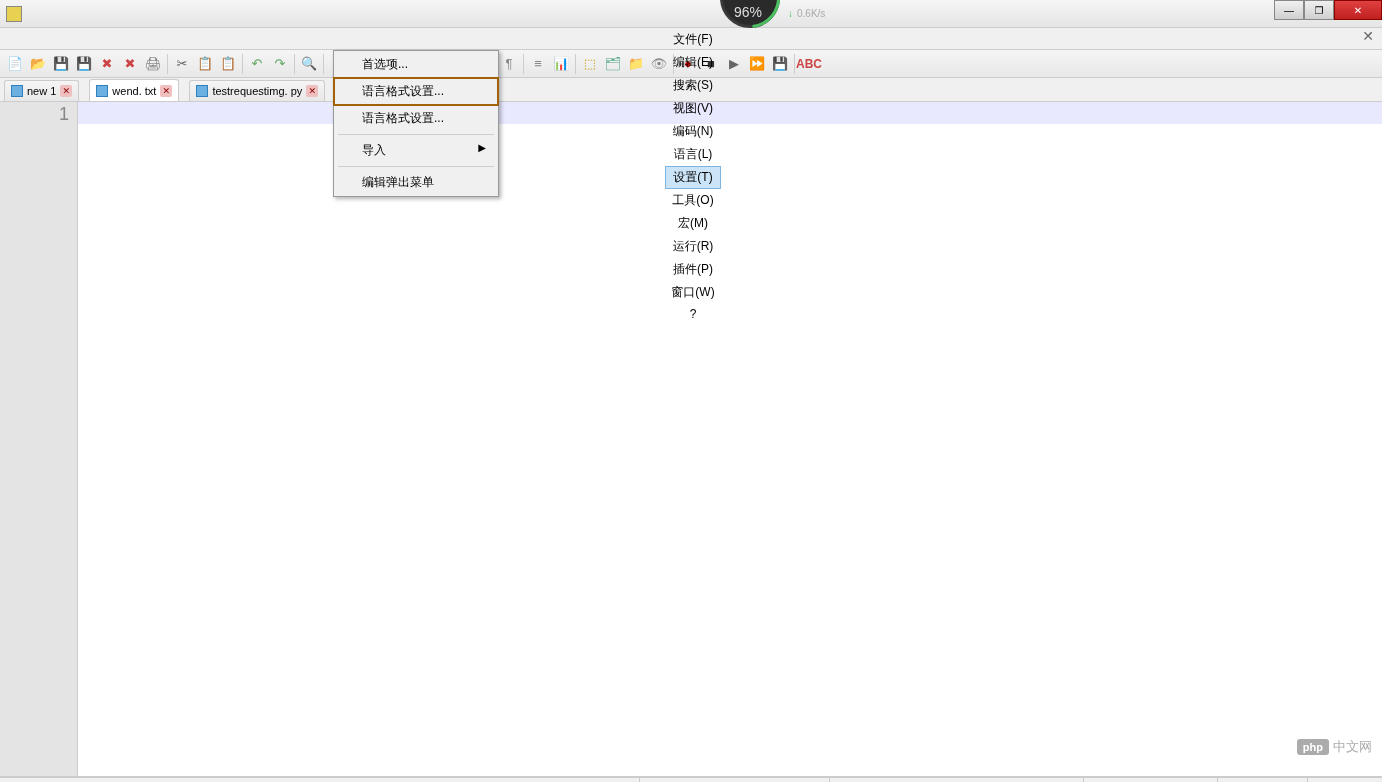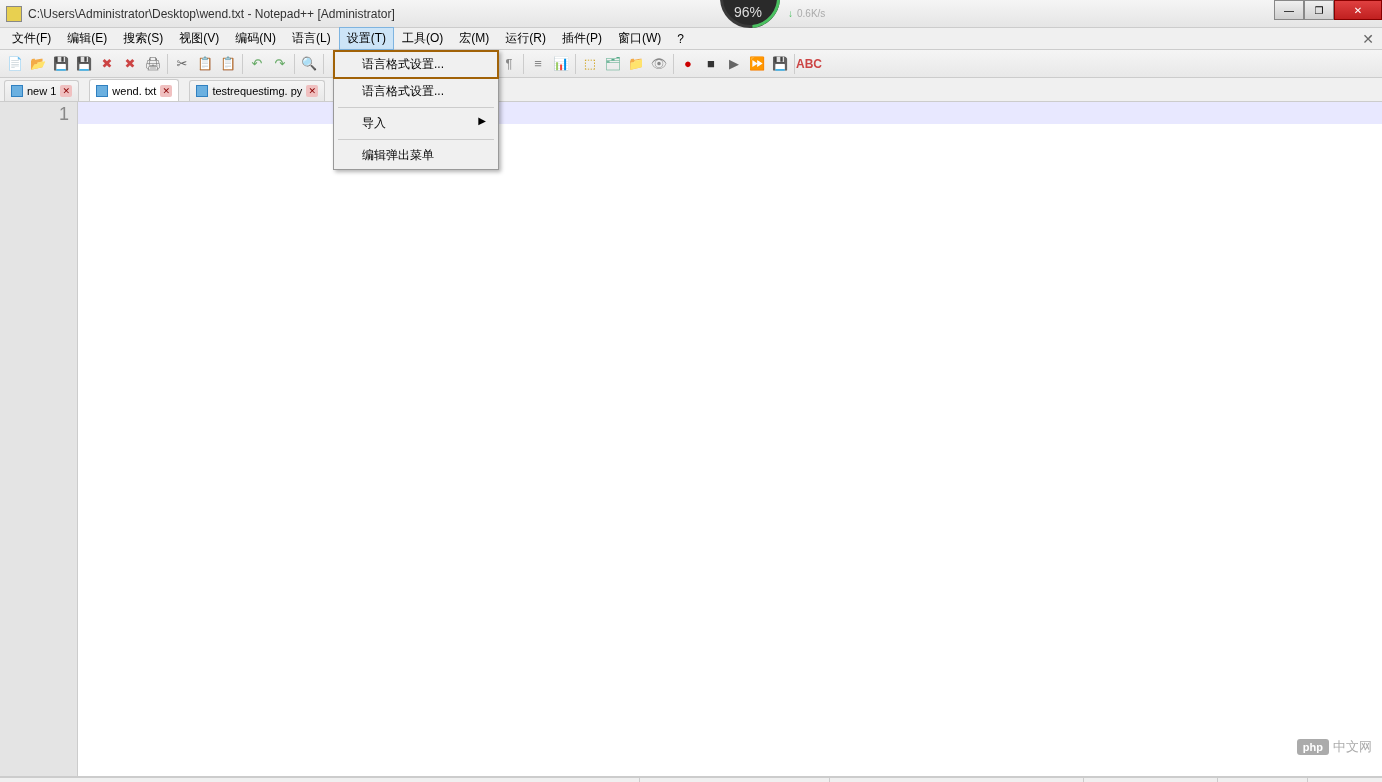--- a/index.html
+++ b/index.html
@@ -15,21 +15,21 @@
     
     
     .gauge { position: absolute; top: -2px; left: 720px; width: 60px; height: 30px; overflow: hidden; }
     .gauge-circle { width: 60px; height: 60px; border: 3px solid #3a3a3a; border-radius: 50%; background: #2a2a2a; position: relative; top: -30px; }
     .gauge-circle::before { content: ''; position: absolute; inset: -3px; border: 3px solid transparent; border-right-color: #4ac060; border-radius: 50%; transform: rotate(40deg); }
     .gauge-text { position: absolute; top: 6px; left: 14px; color: #ddd; font-size: 14px; }
     .gauge-speed { position: absolute; top: 8px; left: 788px; color: #aaa; font-size: 10px; display: flex; align-items: center; gap: 4px; }
     .gauge-arrow { color: #4ac060; }
     
     
-    .menubar { height: 22px; background: #f0f0f0; border-bottom: 1px solid #ccc; display: flex; align-items: center; padding-left: 4px; position: relative; }
+    .menubar { height: 22px; background: #f0f0f0; border-bottom: 1px solid #ccc; display: flex; align-items: center; padding-left: 4px; position: relative; flex-direction: column; }
     .menu-item { padding: 3px 8px; cursor: default; }
     .menu-item.active { background: #cce4f7; border: 1px solid #7eb4e0; padding: 2px 7px; }
     .menu-close { position: absolute; right: 8px; font-size: 14px; color: #666; }
     
     
     .toolbar { height: 28px; background: linear-gradient(#f5f5f5, #e8e8e8); border-bottom: 1px solid #ccc; display: flex; align-items: center; padding-left: 4px; gap: 1px; }
     .tb-btn { width: 22px; height: 22px; display: flex; align-items: center; justify-content: center; border: 1px solid transparent; font-size: 13px; }
     .tb-sep { width: 1px; height: 20px; background: #ccc; margin: 0 2px; }
     
     
@@ -76,21 +76,20 @@
     .ic-guide { color: #c9c; } .ic-func { color: #c90; } .ic-map { color: #5a8; }
     .ic-folder { color: #c90; } .ic-eye { color: #888; } .ic-rec { color: #c00; }
     .ic-stop { color: #333; } .ic-play { color: #666; } .ic-fast { color: #66c; }
     .ic-save2 { color: #66c; } .ic-abc { color: #c44; font-size: 12px; font-weight: bold; }
   </style>
 </head>
 <body>
 
 <div class="titlebar">
   <div class="titlebar-icon"></div>
-  <div class="titlebar-text">C:\Users\Administrator\Desktop\wend.txt - Notepad++ [Administrator]</div>
   <div class="gauge">
     <div class="gauge-circle"></div>
     <div class="gauge-text">96%</div>
   </div>
   <div class="gauge-speed">
     <span class="gauge-arrow">↓</span>
     <span>0.6K/s</span>
   </div>
   <div class="window-controls">
     <div class="win-btn">—</div>
@@ -148,20 +147,21 @@
   <div class="tb-btn ic-rec">●</div>
   <div class="tb-btn ic-stop">■</div>
   <div class="tb-btn ic-play">▶</div>
   <div class="tb-btn ic-fast">⏩</div>
   <div class="tb-btn ic-save2">💾</div>
   <div class="tb-sep"></div>
   <div class="tb-btn ic-abc">ABC</div>
 </div>
 
 <div class="dropdown">
+  <div class="dd-item">首选项...</div>
   <div class="dd-item highlighted">语言格式设置...</div>
   <div class="dd-item">语言格式设置...</div>
   <div class="dd-sep"></div>
   <div class="dd-item">
     <span>导入</span>
     <span class="dd-arrow">▶</span>
   </div>
   <div class="dd-sep"></div>
   <div class="dd-item">编辑弹出菜单</div>
 </div>

